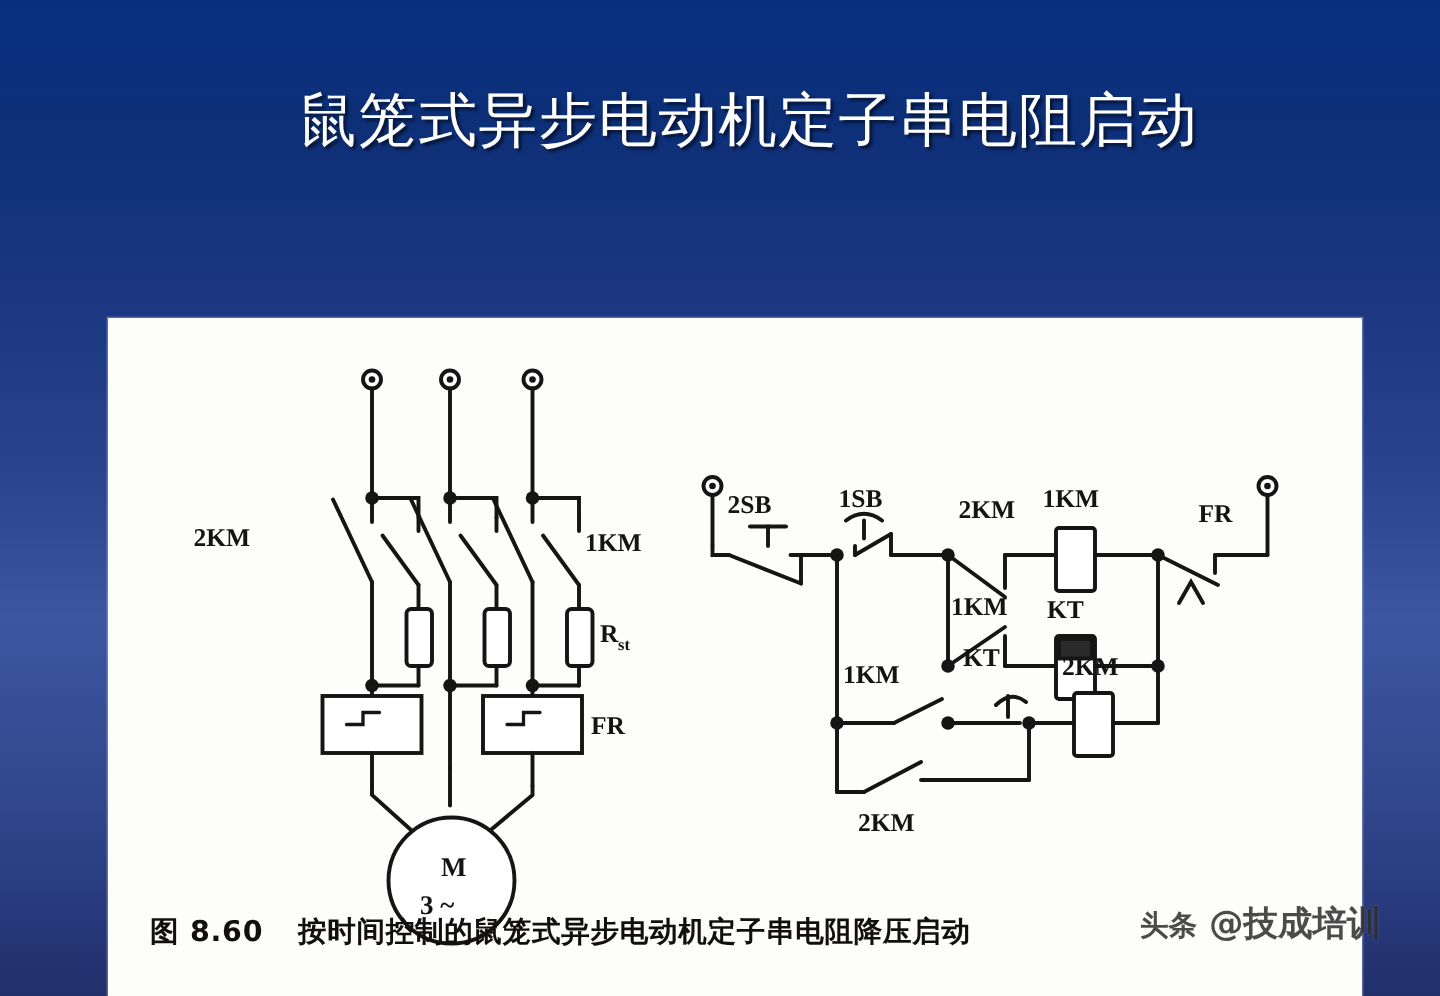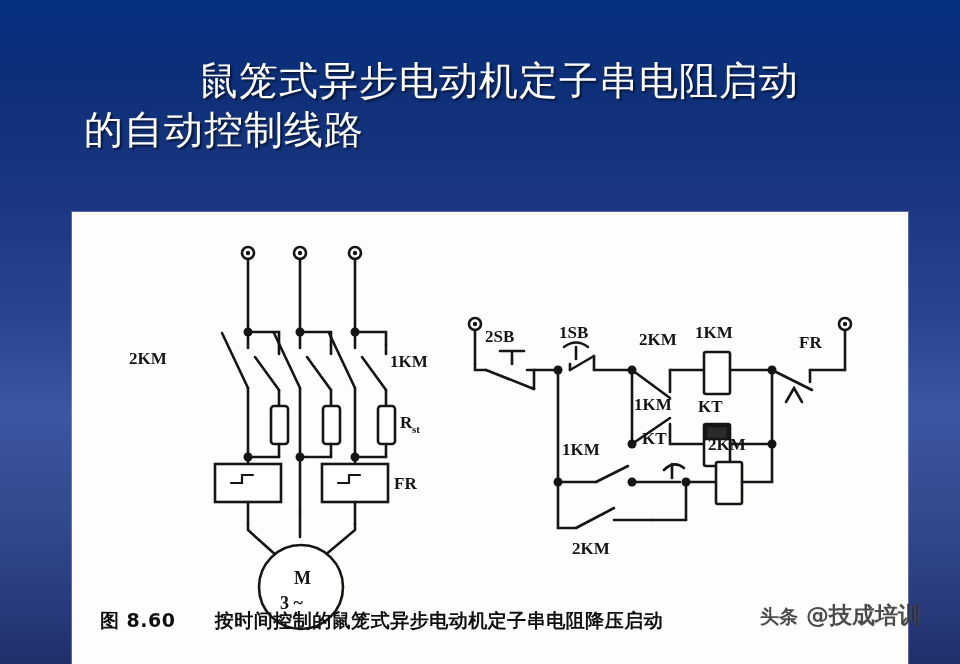--- a/index.html
+++ b/index.html
@@ -61,21 +61,21 @@
     position: absolute;
     left: 100px;
     top: 608px;
     color: #12100e;
     font-family: "DejaVu Sans", "Liberation Sans", sans-serif;
     font-weight: bold;
     font-size: 19px;
     letter-spacing: 0.5px;
     white-space: nowrap;
   }
-  #caption .fignum { margin-right: 32px; }
+  #caption .fignum { margin-right: 16px; }
 
   
   #watermark {
     position: absolute;
     left: 760px;
     top: 600px;
     color: rgba(30,30,30,0.80);
     font-family: "DejaVu Sans", "Liberation Sans", sans-serif;
     font-size: 23px;
     font-weight: bold;
@@ -111,21 +111,20 @@
   .node { fill: #151515; }
   .term { stroke: #151515; stroke-width: 2.6; fill: #ffffff; }
 </style>
 </head>
 <body>
 
 <div id="slide">
 
   <div id="title-block">
     <div class="title-line first">鼠笼式异步电动机定子串电阻启动</div>
-    <div class="title-line second">的自动控制线路</div>
   </div>
 
   <div id="figure-panel">
     <svg id="figure-svg" width="836" height="460" viewBox="0 0 836 460">
 
       <g>
 
         <g>
           <circle cx="176" cy="41" r="6" class="term"></circle>
           <circle cx="176" cy="41" r="2.2" class="node"></circle>

